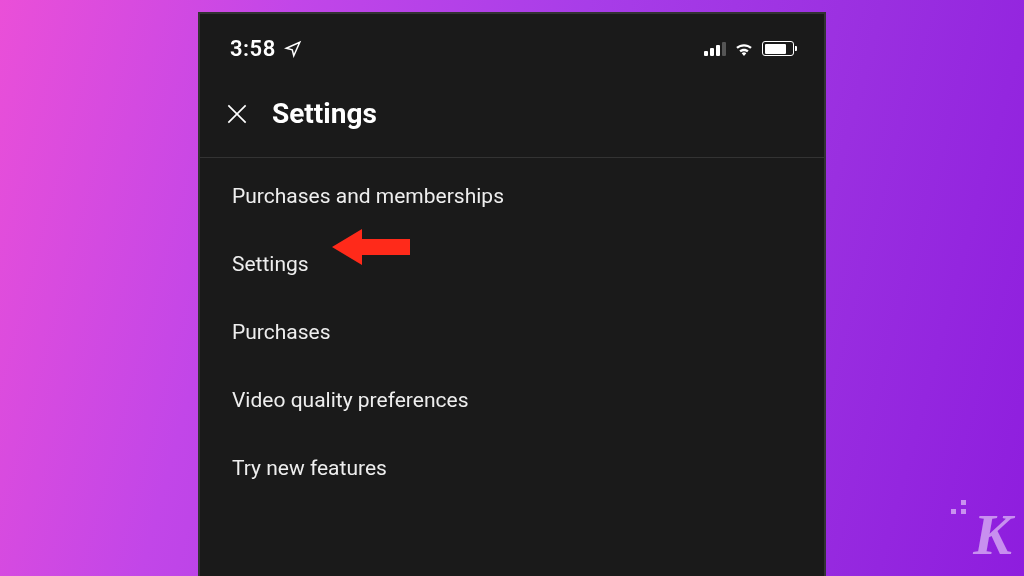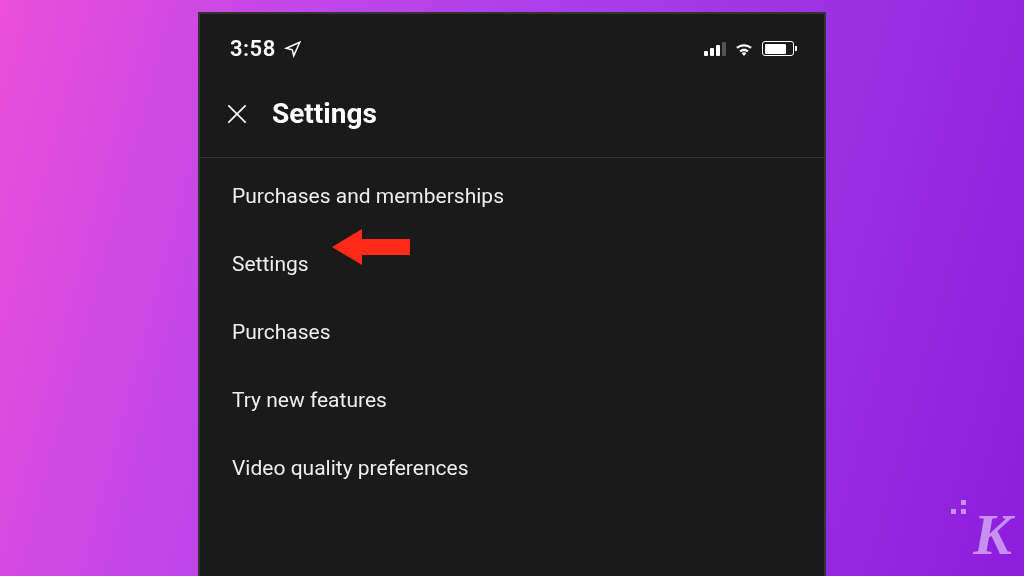--- a/index.html
+++ b/index.html
@@ -206,24 +206,24 @@
     <div class="list-item">
       <span>Purchases and memberships</span>
     </div>
     <div class="list-item">
       <span>Settings</span>
     </div>
     <div class="list-item">
       <span>Purchases</span>
     </div>
     <div class="list-item">
+      <span>Video quality preferences</span>
+    </div>
+    <div class="list-item">
       <span>Try new features</span>
-    </div>
-    <div class="list-item">
-      <span>Video quality preferences</span>
     </div>
   </div>
 
 </div>
 
 <svg class="arrow-annotation" viewBox="0 0 80 44">
   <polygon points="0,22 30,4 30,14 78,14 78,30 30,30 30,40" fill="#ff2a1a"></polygon>
 </svg>
 
 <div class="k-dots">

